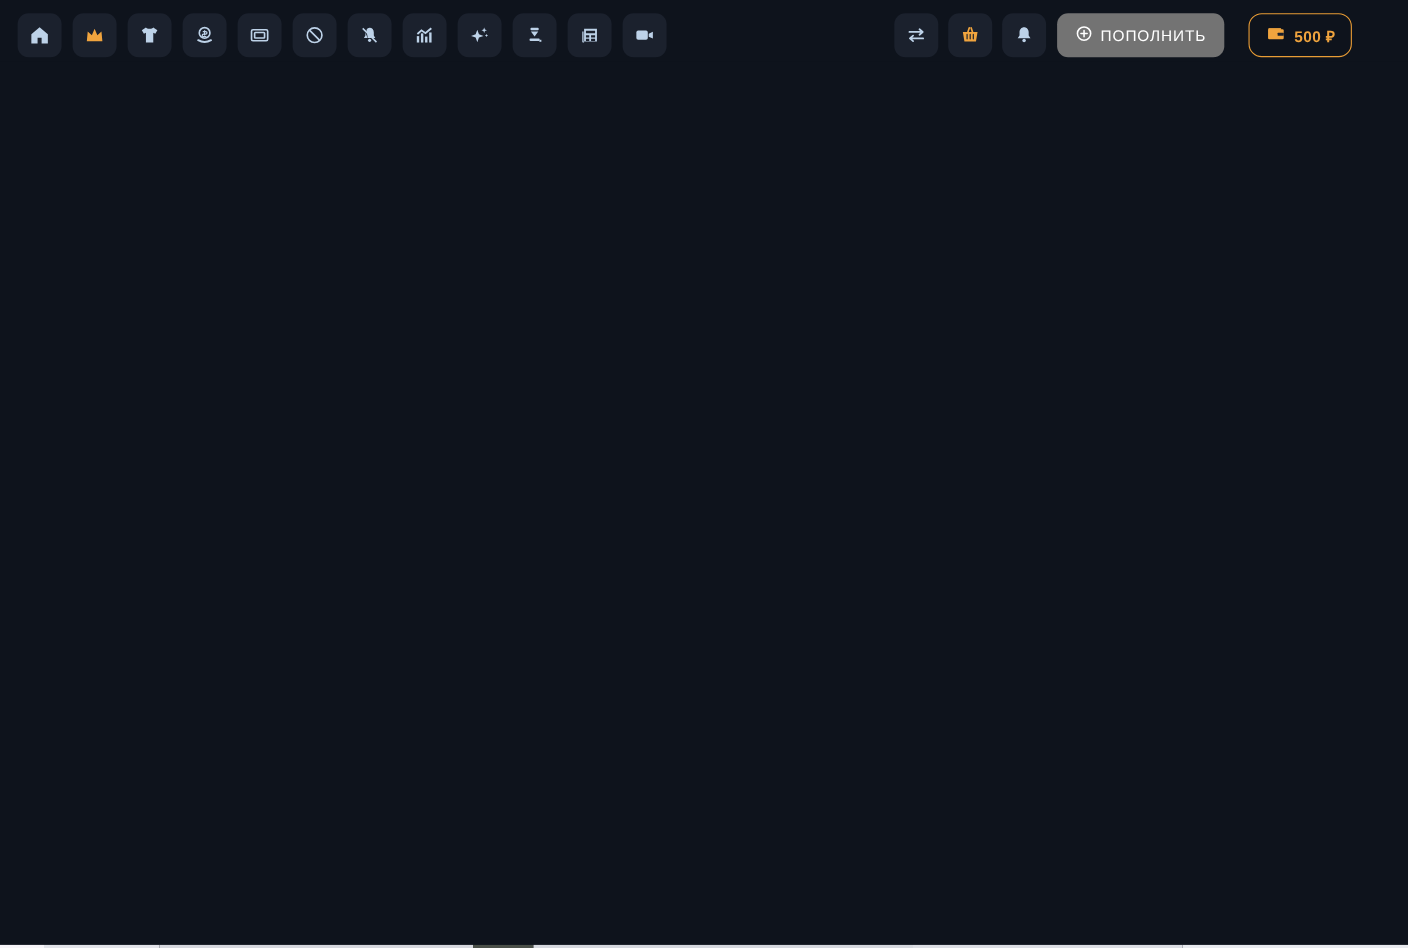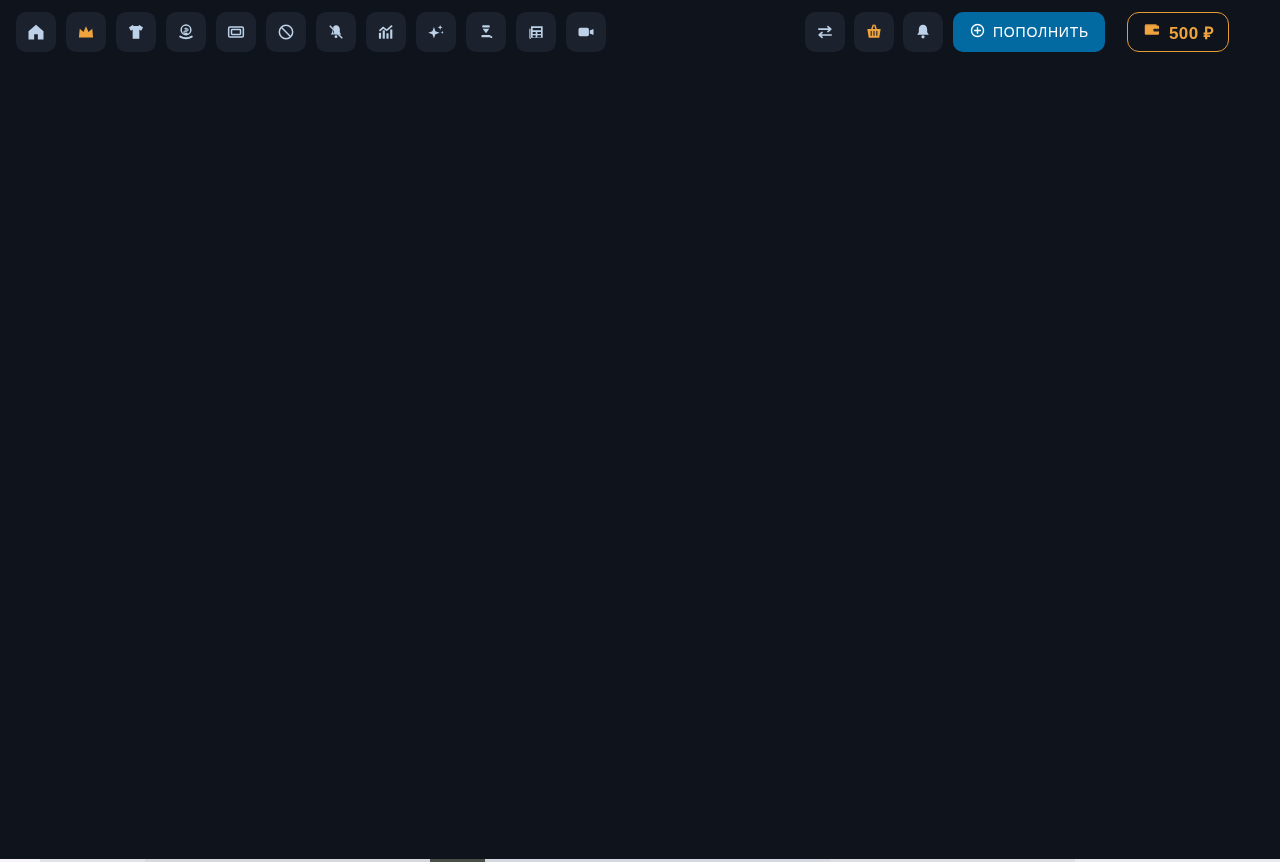--- a/index.html
+++ b/index.html
@@ -29,21 +29,21 @@
     display: flex; align-items: center; justify-content: center;
     color: #bdd2e8;
     cursor: pointer;
     flex: 0 0 auto;
   }
   .icon-btn svg { display: block; }
   .icon-btn.amber { color: #f0a43e; }
 
   .topup-btn {
     height: 40px;
-    background: #0369a1;
+    background: #737373;
     color: #ffffff;
     border: none;
     border-radius: 10px;
     display: flex; align-items: center; gap: 7px;
     padding: 0 16px;
     font-family: "Liberation Sans", sans-serif;
     font-size: 14px;
     font-weight: 500;
     letter-spacing: 0.8px;
     text-transform: uppercase;
@@ -54,21 +54,21 @@
   .balance-btn {
     height: 40px;
     margin-left: 13px;
     background: transparent;
     border: 1.5px solid #e89c35;
     border-radius: 12px;
     color: #f0a43e;
     display: flex; align-items: center; gap: 8px;
     padding: 0 14px;
     font-family: "Liberation Sans", sans-serif;
-    font-size: 17px;
+    font-size: 14px;
     font-weight: 700;
     letter-spacing: 0.4px;
     cursor: pointer;
   }
 
   
   .content { position: absolute; top: 56px; left: 0; right: 0; bottom: 3px; background: #0e131c; }
 
   
   .edge-strip { position: absolute; bottom: 0; left: 0; width: 1280px; height: 3px; display: flex; }

